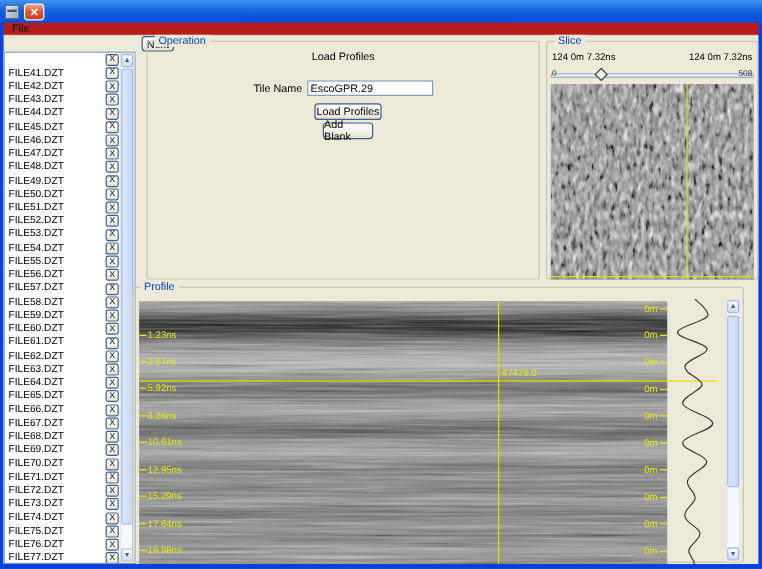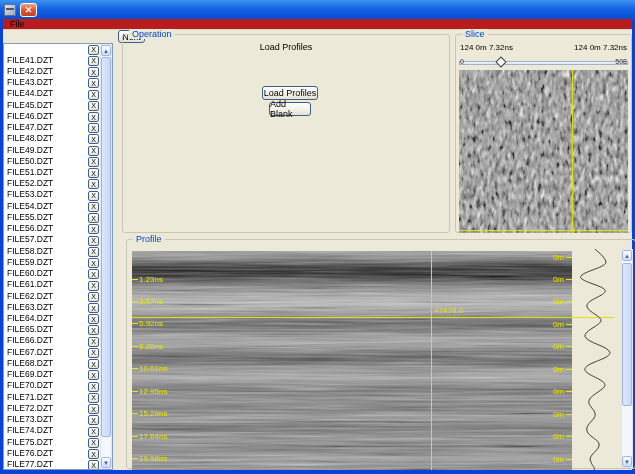--- a/index.html
+++ b/index.html
@@ -258,20 +258,24 @@
           <div class="sb-arrow" style="top:0;">▲</div>
           <div class="sb-thumb" style="top:12px;height:380px;"></div>
           <div class="sb-arrow" style="bottom:0;">▼</div>
         </div>
       </div>
     </div>
 
     <div class="groupbox" style="left:119px;top:4px;width:328px;height:199px;">
       <span class="gb-label">Operation</span>
       <div class="op-head">Load Profiles</div>
+      <div class="tile-row">
+        <span class="tile-label">Tile Name</span>
+        <input class="tile-input" value="EscoGPR.29" style="">
+      </div>
       <div class="xp-btn op-btn1">Load Profiles</div>
       <div class="xp-btn op-btn2">Add Blank</div>
     </div>
 
     <div class="groupbox" style="left:452px;top:4px;width:177px;height:199px;">
       <span class="gb-label">Slice</span>
       <div class="slice-status">
         <span>124 0m 7.32ns</span>
         <span>124 0m 7.32ns</span>
       </div>
@@ -292,21 +296,21 @@
               <feFuncB type="linear" slope="2.6" intercept="-0.8"></feFuncB>
             </feComponentTransfer>
           </filter>
           <rect width="169" height="163" filter="url(#sliceF)"></rect>
         </svg>
         <div class="vline" style="left:67%;"></div>
         <div class="hline" style="top:98%;"></div>
       </div>
     </div>
 
-    <div class="groupbox" style="left:123px;top:209px;width:510px;height:230px;">
+    <div class="groupbox" style="left:107px;top:209px;width:510px;height:230px;">
       <span class="gb-label">Profile</span>
 
       <div class="prof-img" id="prof-img">
         <svg class="noise-svg" width="440" height="219" style="opacity:.55;">
           <filter id="profF" x="0" y="0" width="100%" height="100%">
             <feTurbulence type="fractalNoise" baseFrequency="0.01 0.45" numOctaves="3" seed="4" stitchTiles="stitch"></feTurbulence>
             <feColorMatrix type="saturate" values="0"></feColorMatrix>
             <feComponentTransfer>
               <feFuncR type="linear" slope="1.8" intercept="-0.4"></feFuncR>
               <feFuncG type="linear" slope="1.8" intercept="-0.4"></feFuncG>

